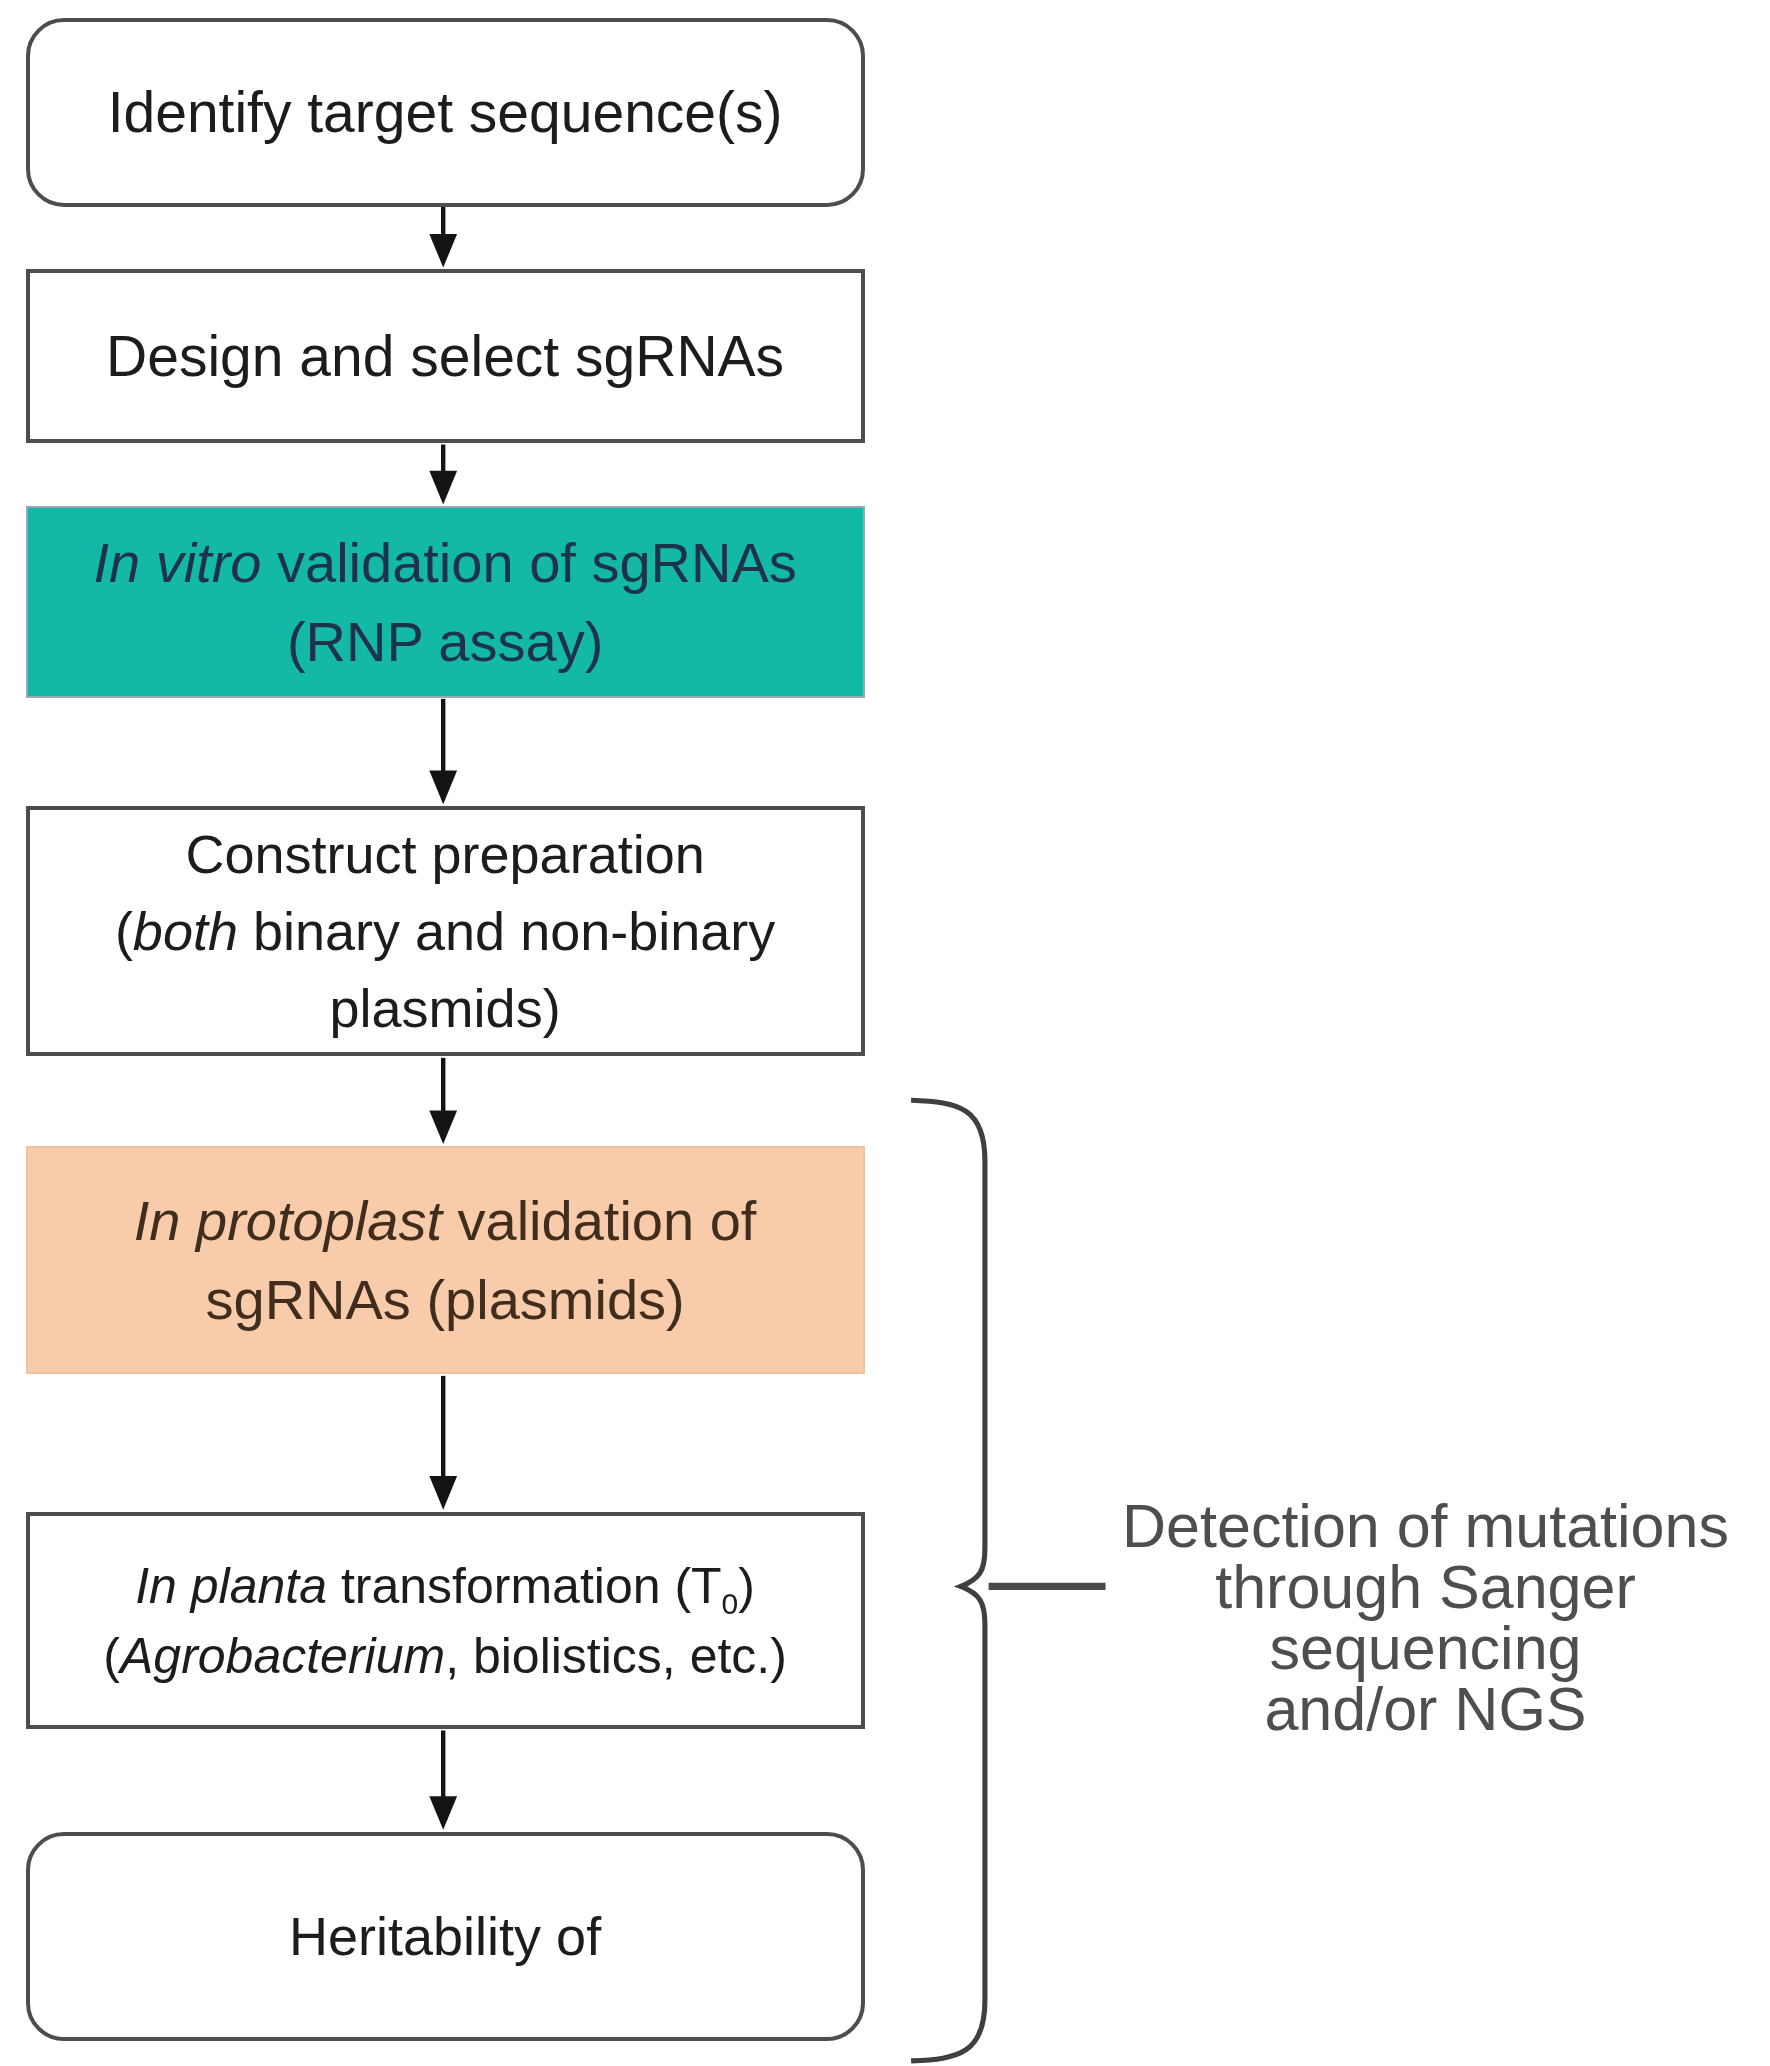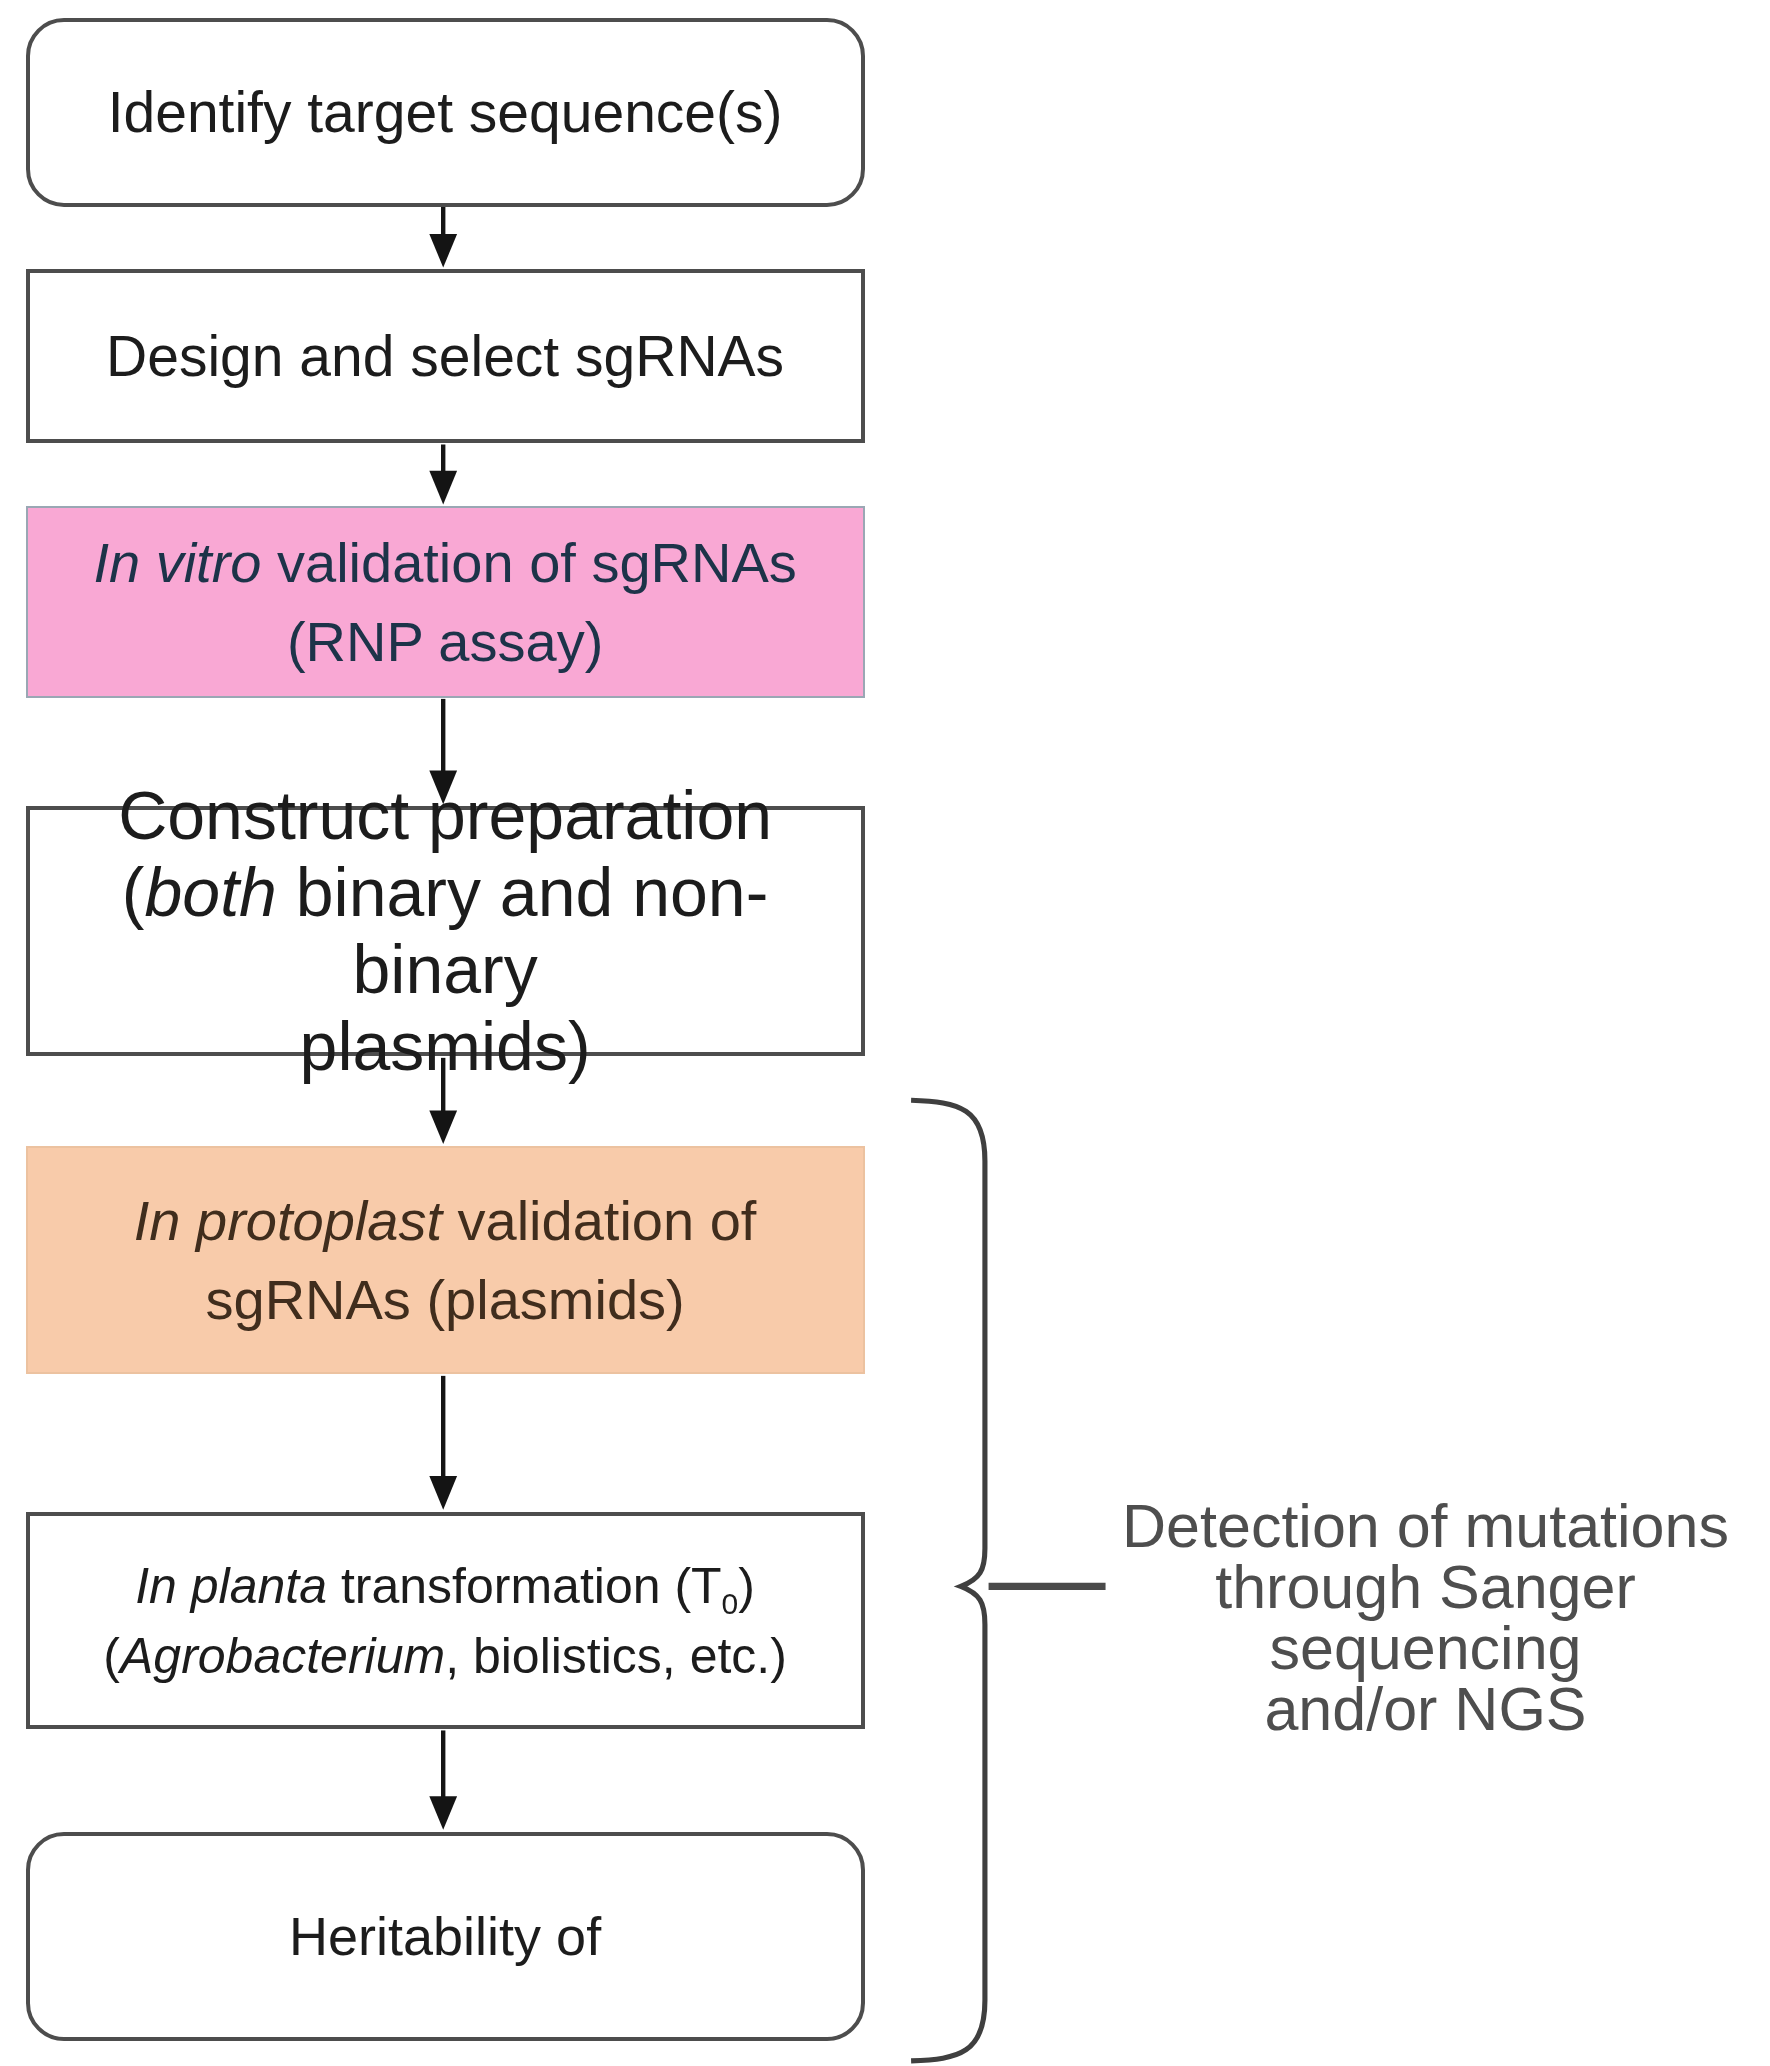--- a/index.html
+++ b/index.html
@@ -38,22 +38,22 @@
     color: #1c1c1c;
     z-index: 1;
   }
   .rounded { border-radius: 38px; }
   .it { font-style: italic; }
   sub { font-size: 0.6em; line-height: 0; }
 
   .b1 { top: 18.3px;   height: 189px; font-size: 57px; line-height: 73px; }
   .b2 { top: 269px;  height: 174px; font-size: 57px; line-height: 73px; }
   .b3 { top: 506px;  height: 192px; font-size: 56px; line-height: 79px;
-        background: #f9a8d4; border: 2.9px solid #9aa7b4; color: #1d3349; }
-  .b4 { top: 806px; height: 250px; font-size: 68px; line-height: 77px; }
+        background: #14b8a6; border: 2.9px solid #9aa7b4; color: #1d3349; }
+  .b4 { top: 806px; height: 250px; font-size: 54px; line-height: 77px; }
   .b5 { top: 1146px; height: 228px; font-size: 56px; line-height: 79px;
         background: #f8cbaa; border: 2.2px solid #ecc2a0; color: #402d1d; }
   .b6 { top: 1512px; height: 217px; font-size: 50px; line-height: 70px; }
   .b7 { top: 1832px; height: 209px; font-size: 54px; line-height: 75px; text-align: center; }
 
   .annotation {
     position: absolute;
     left: 1082px;
     top: 1496px;
     width: 687px;

